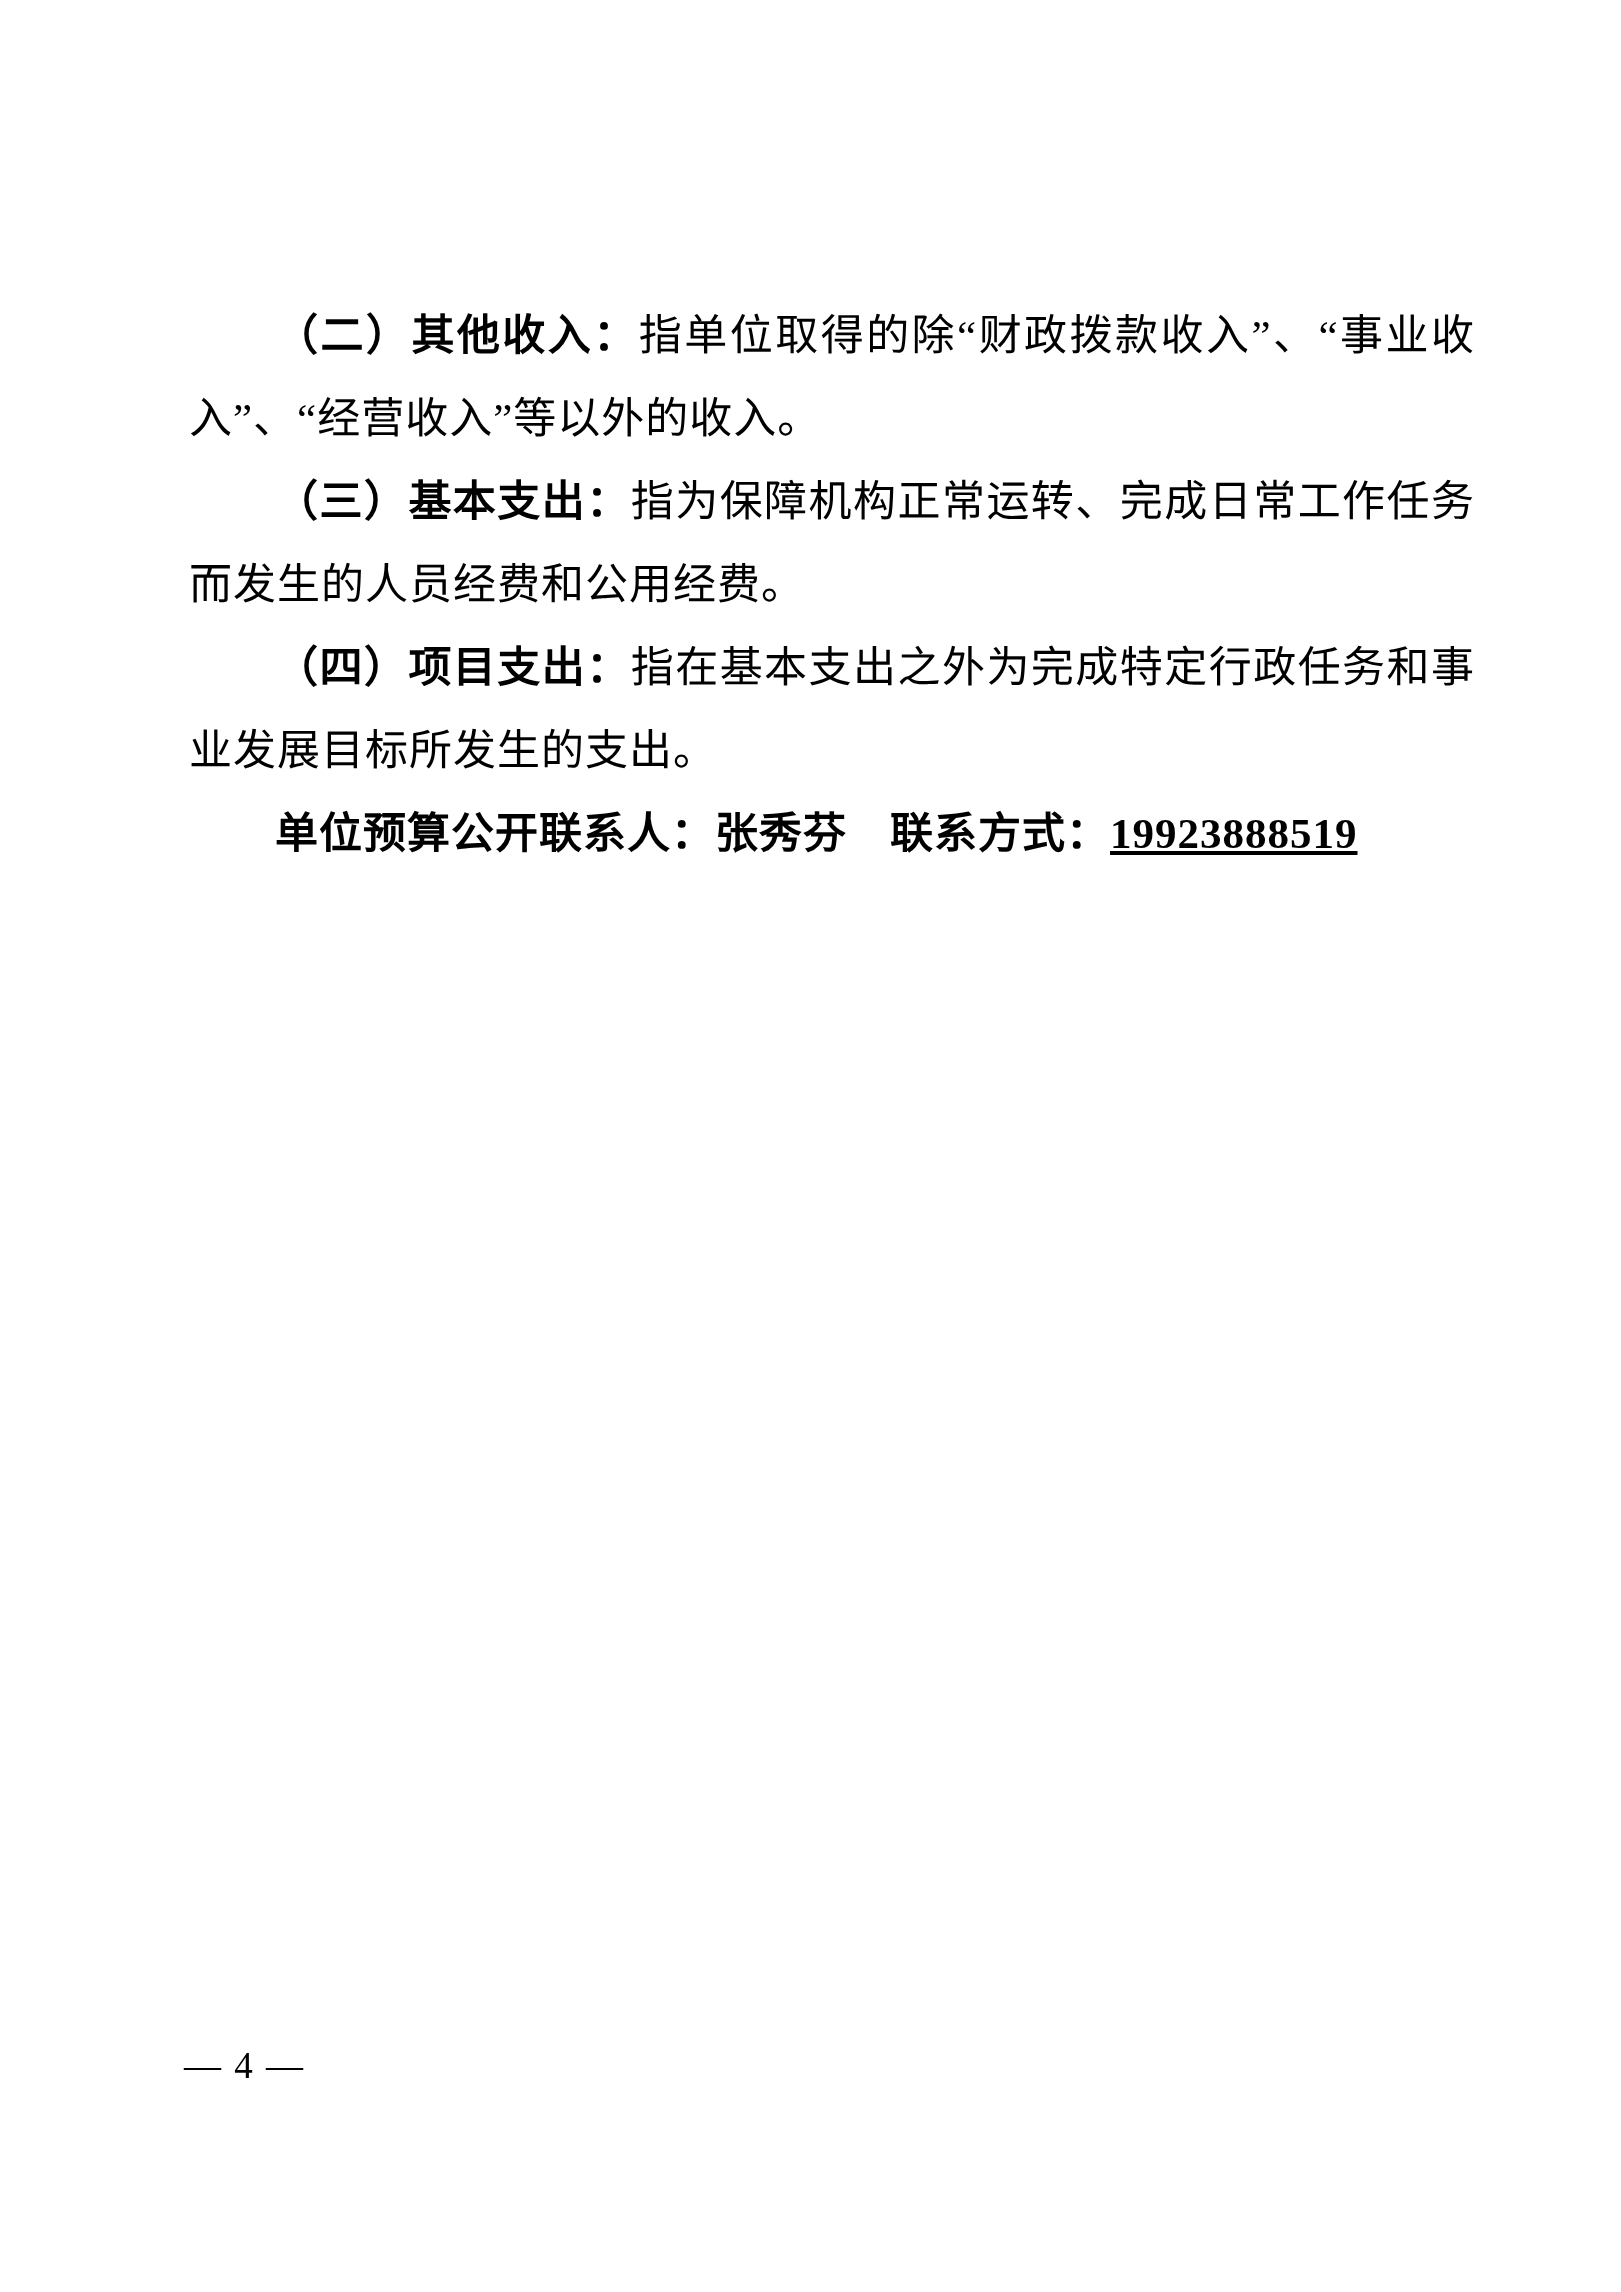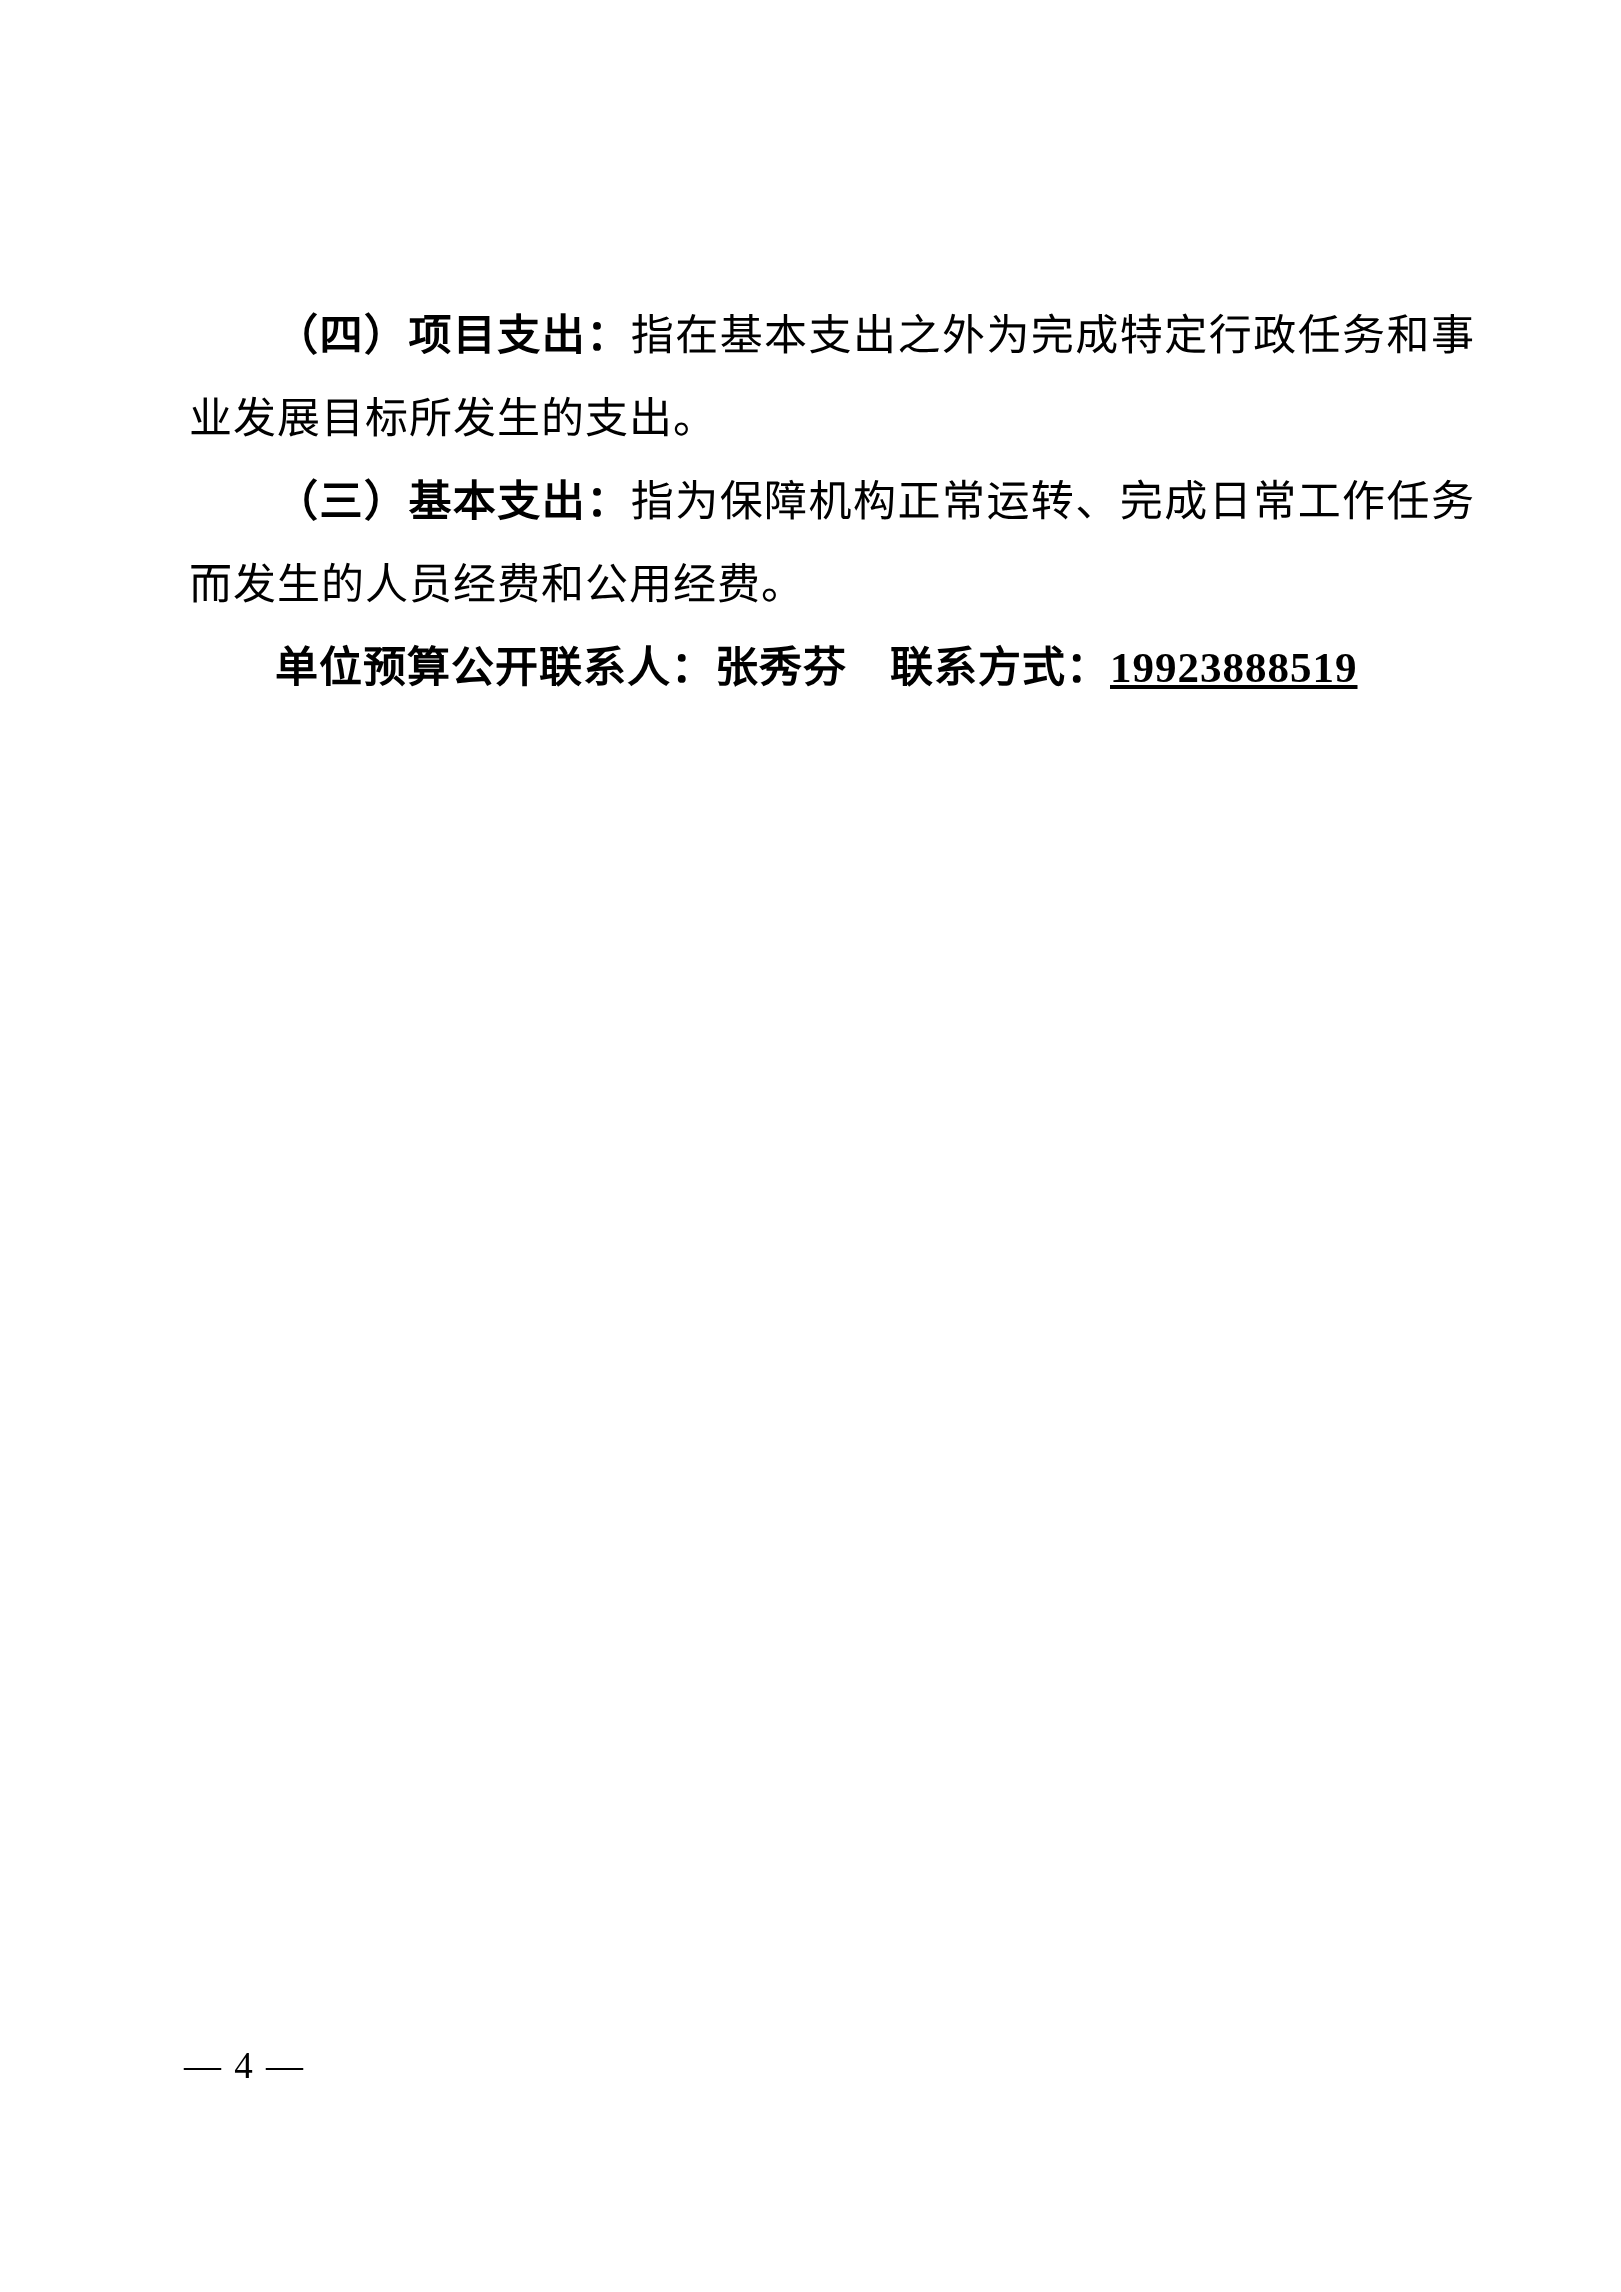--- a/index.html
+++ b/index.html
@@ -57,24 +57,25 @@
     color: #000000;
   }
 </style>
 </head>
 <body>
 
 <div class="page">
 
   <main class="content">
 
+    <p class="para"><span class="para-heading">（二）其他收入：</span><span>指单位取得的除“财政拨款收入”、“事业收入”、“经营收入”等以外的收入。</span></p>
+
+    <p class="para"><span class="para-heading">（三）基本支出：</span><span>指为保障机构正常运转、完成日常工作任务而发生的人员经费和公用经费。</span></p>
 
     <p class="para"><span class="para-heading">（四）项目支出：</span><span>指在基本支出之外为完成特定行政任务和事业发展目标所发生的支出。</span></p>
-
-    <p class="para"><span class="para-heading">（三）基本支出：</span><span>指为保障机构正常运转、完成日常工作任务而发生的人员经费和公用经费。</span></p>
 
 
     <p class="contact-line"><span class="contact-label">单位预算公开联系人：</span><span class="contact-name">张秀芬</span><span class="contact-method-label">联系方式：</span><span class="contact-phone">19923888519</span></p>
 
   </main>
 
   <footer class="page-footer">
     <span>— 4 —</span>
   </footer>
 

